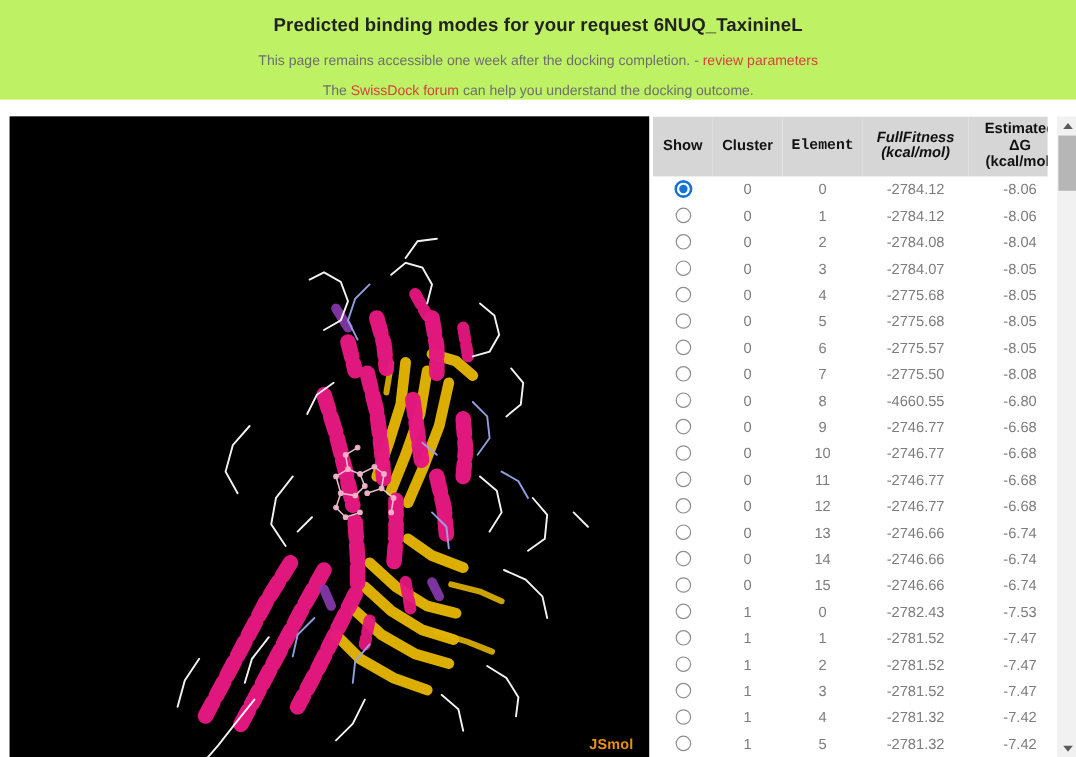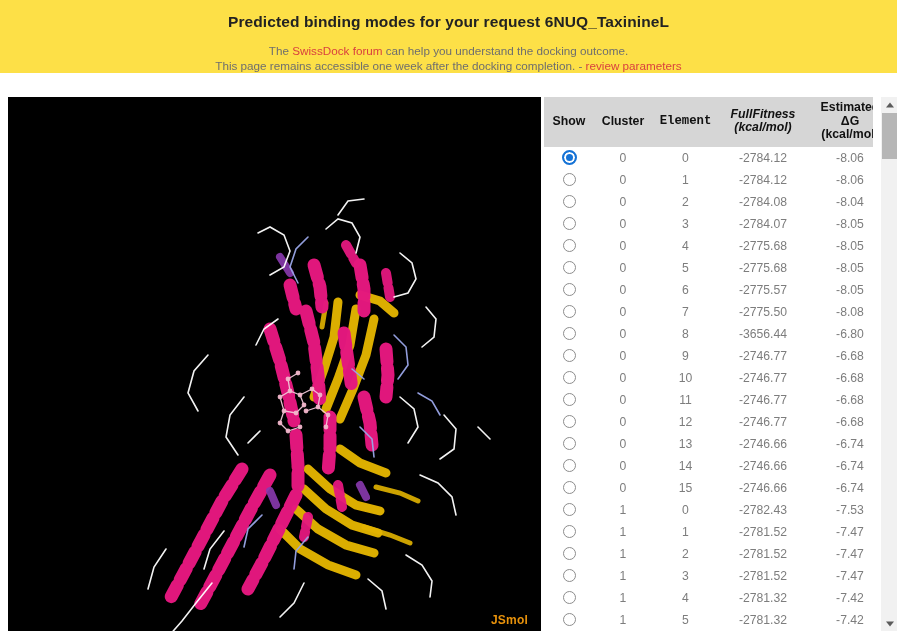--- a/index.html
+++ b/index.html
@@ -15,21 +15,21 @@
     color: #333333;
     position: relative;
   }
 
   
   .header {
     width: 897px;
     padding-top: 13px;
     box-sizing: border-box;
     text-align: center;
-    background: #fde047;
+    background: #bef264;
   }
   .page-title {
     font-size: 15.5px;
     font-weight: bold;
     color: #222222;
     letter-spacing: 0.1px;
     margin: 0 0 12px 0;
     line-height: 18px;
   }
   .sub-line {
@@ -212,25 +212,25 @@
     height: 46px;
     background: #b6b6b6;
     cursor: pointer;
   }
 </style>
 </head>
 <body>
 
 <div class="header">
   <h1 class="page-title">Predicted binding modes for your request 6NUQ_TaxinineL</h1>
+  <p class="sub-line">
+    <span>This page remains accessible one week after the docking completion. - </span><a class="link">review parameters</a>
+  </p>
   <p class="sub-line second">
     <span>The </span><a class="link">SwissDock forum</a><span> can help you understand the docking outcome.</span>
-  </p>
-  <p class="sub-line">
-    <span>This page remains accessible one week after the docking completion. - </span><a class="link">review parameters</a>
   </p>
 </div>
 
 <div class="content">
 
   <div class="viewer">
     <svg class="viewer-canvas" viewBox="0 0 533 534" preserveAspectRatio="xMidYMid meet">
       <rect x="0" y="0" width="533" height="534" fill="#000000"></rect>
       <g stroke-linecap="round" fill="none">
 
@@ -414,21 +414,21 @@
               <td class="cell-show"><span class="radio"></span></td>
               <td>0</td>
               <td>7</td>
               <td>-2775.50</td>
               <td>-8.08</td>
             </tr>
             <tr>
               <td class="cell-show"><span class="radio"></span></td>
               <td>0</td>
               <td>8</td>
-              <td>-3656.44</td>
+              <td>-4660.55</td>
               <td>-6.80</td>
             </tr>
             <tr>
               <td class="cell-show"><span class="radio"></span></td>
               <td>0</td>
               <td>9</td>
               <td>-2746.77</td>
               <td>-6.68</td>
             </tr>
             <tr>

